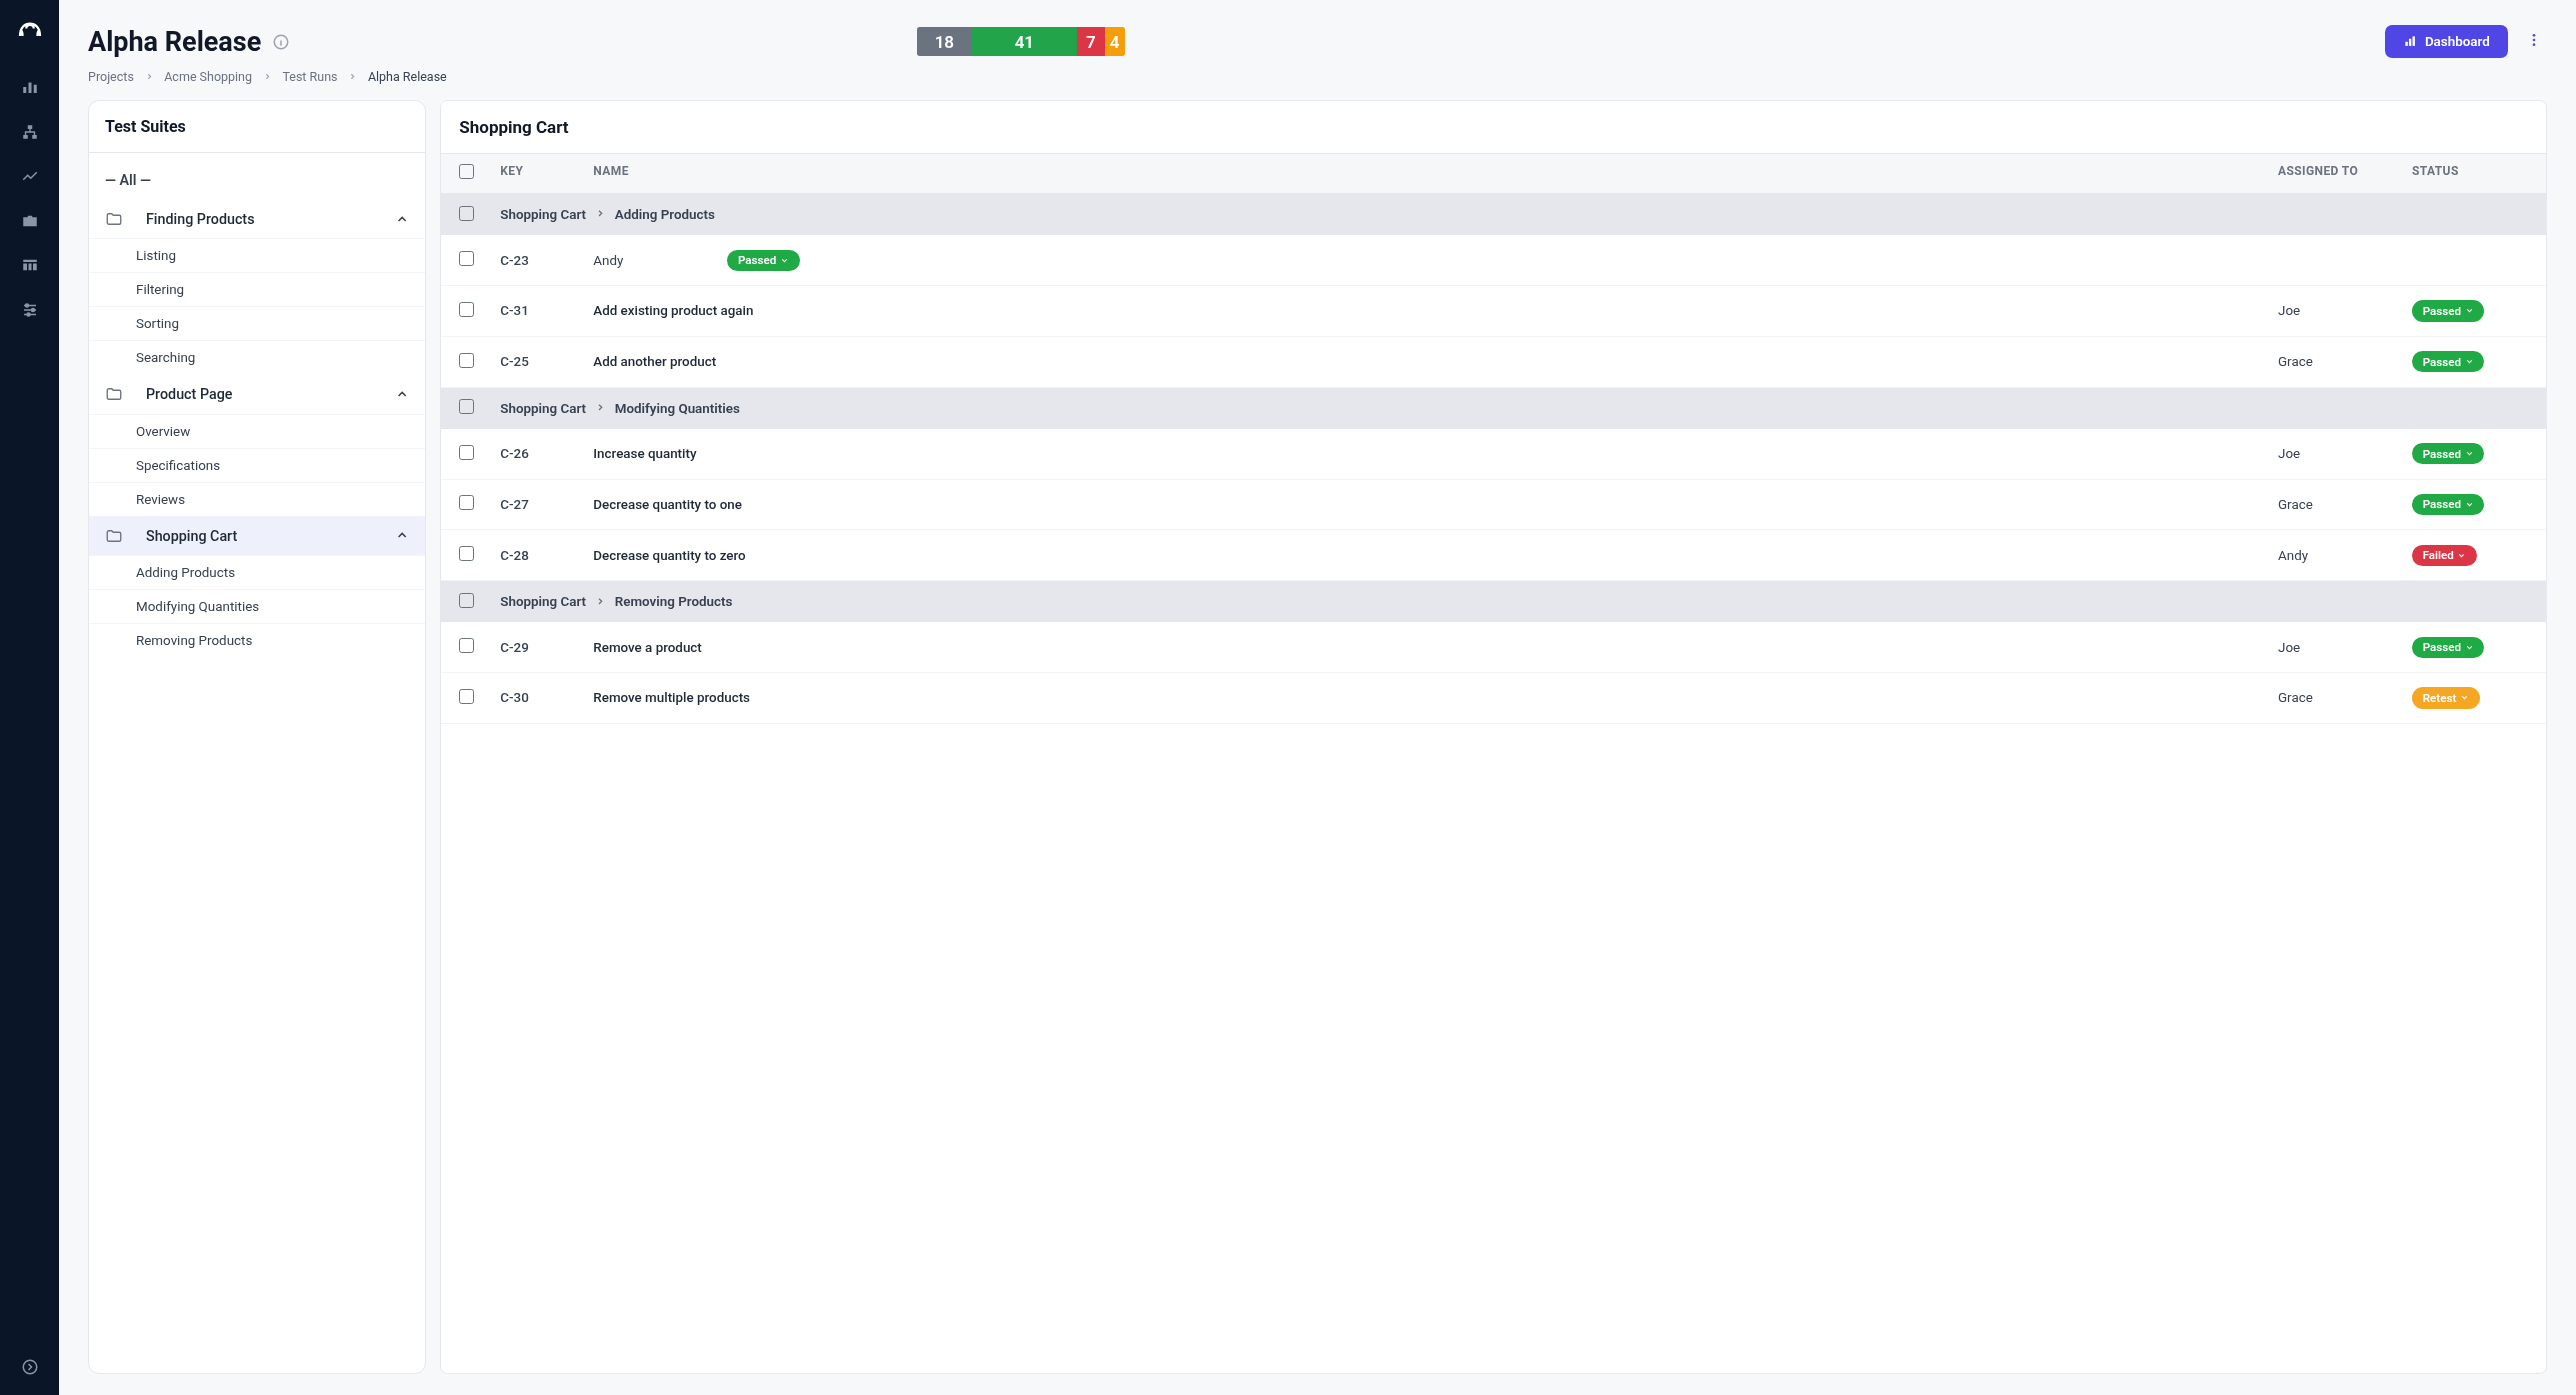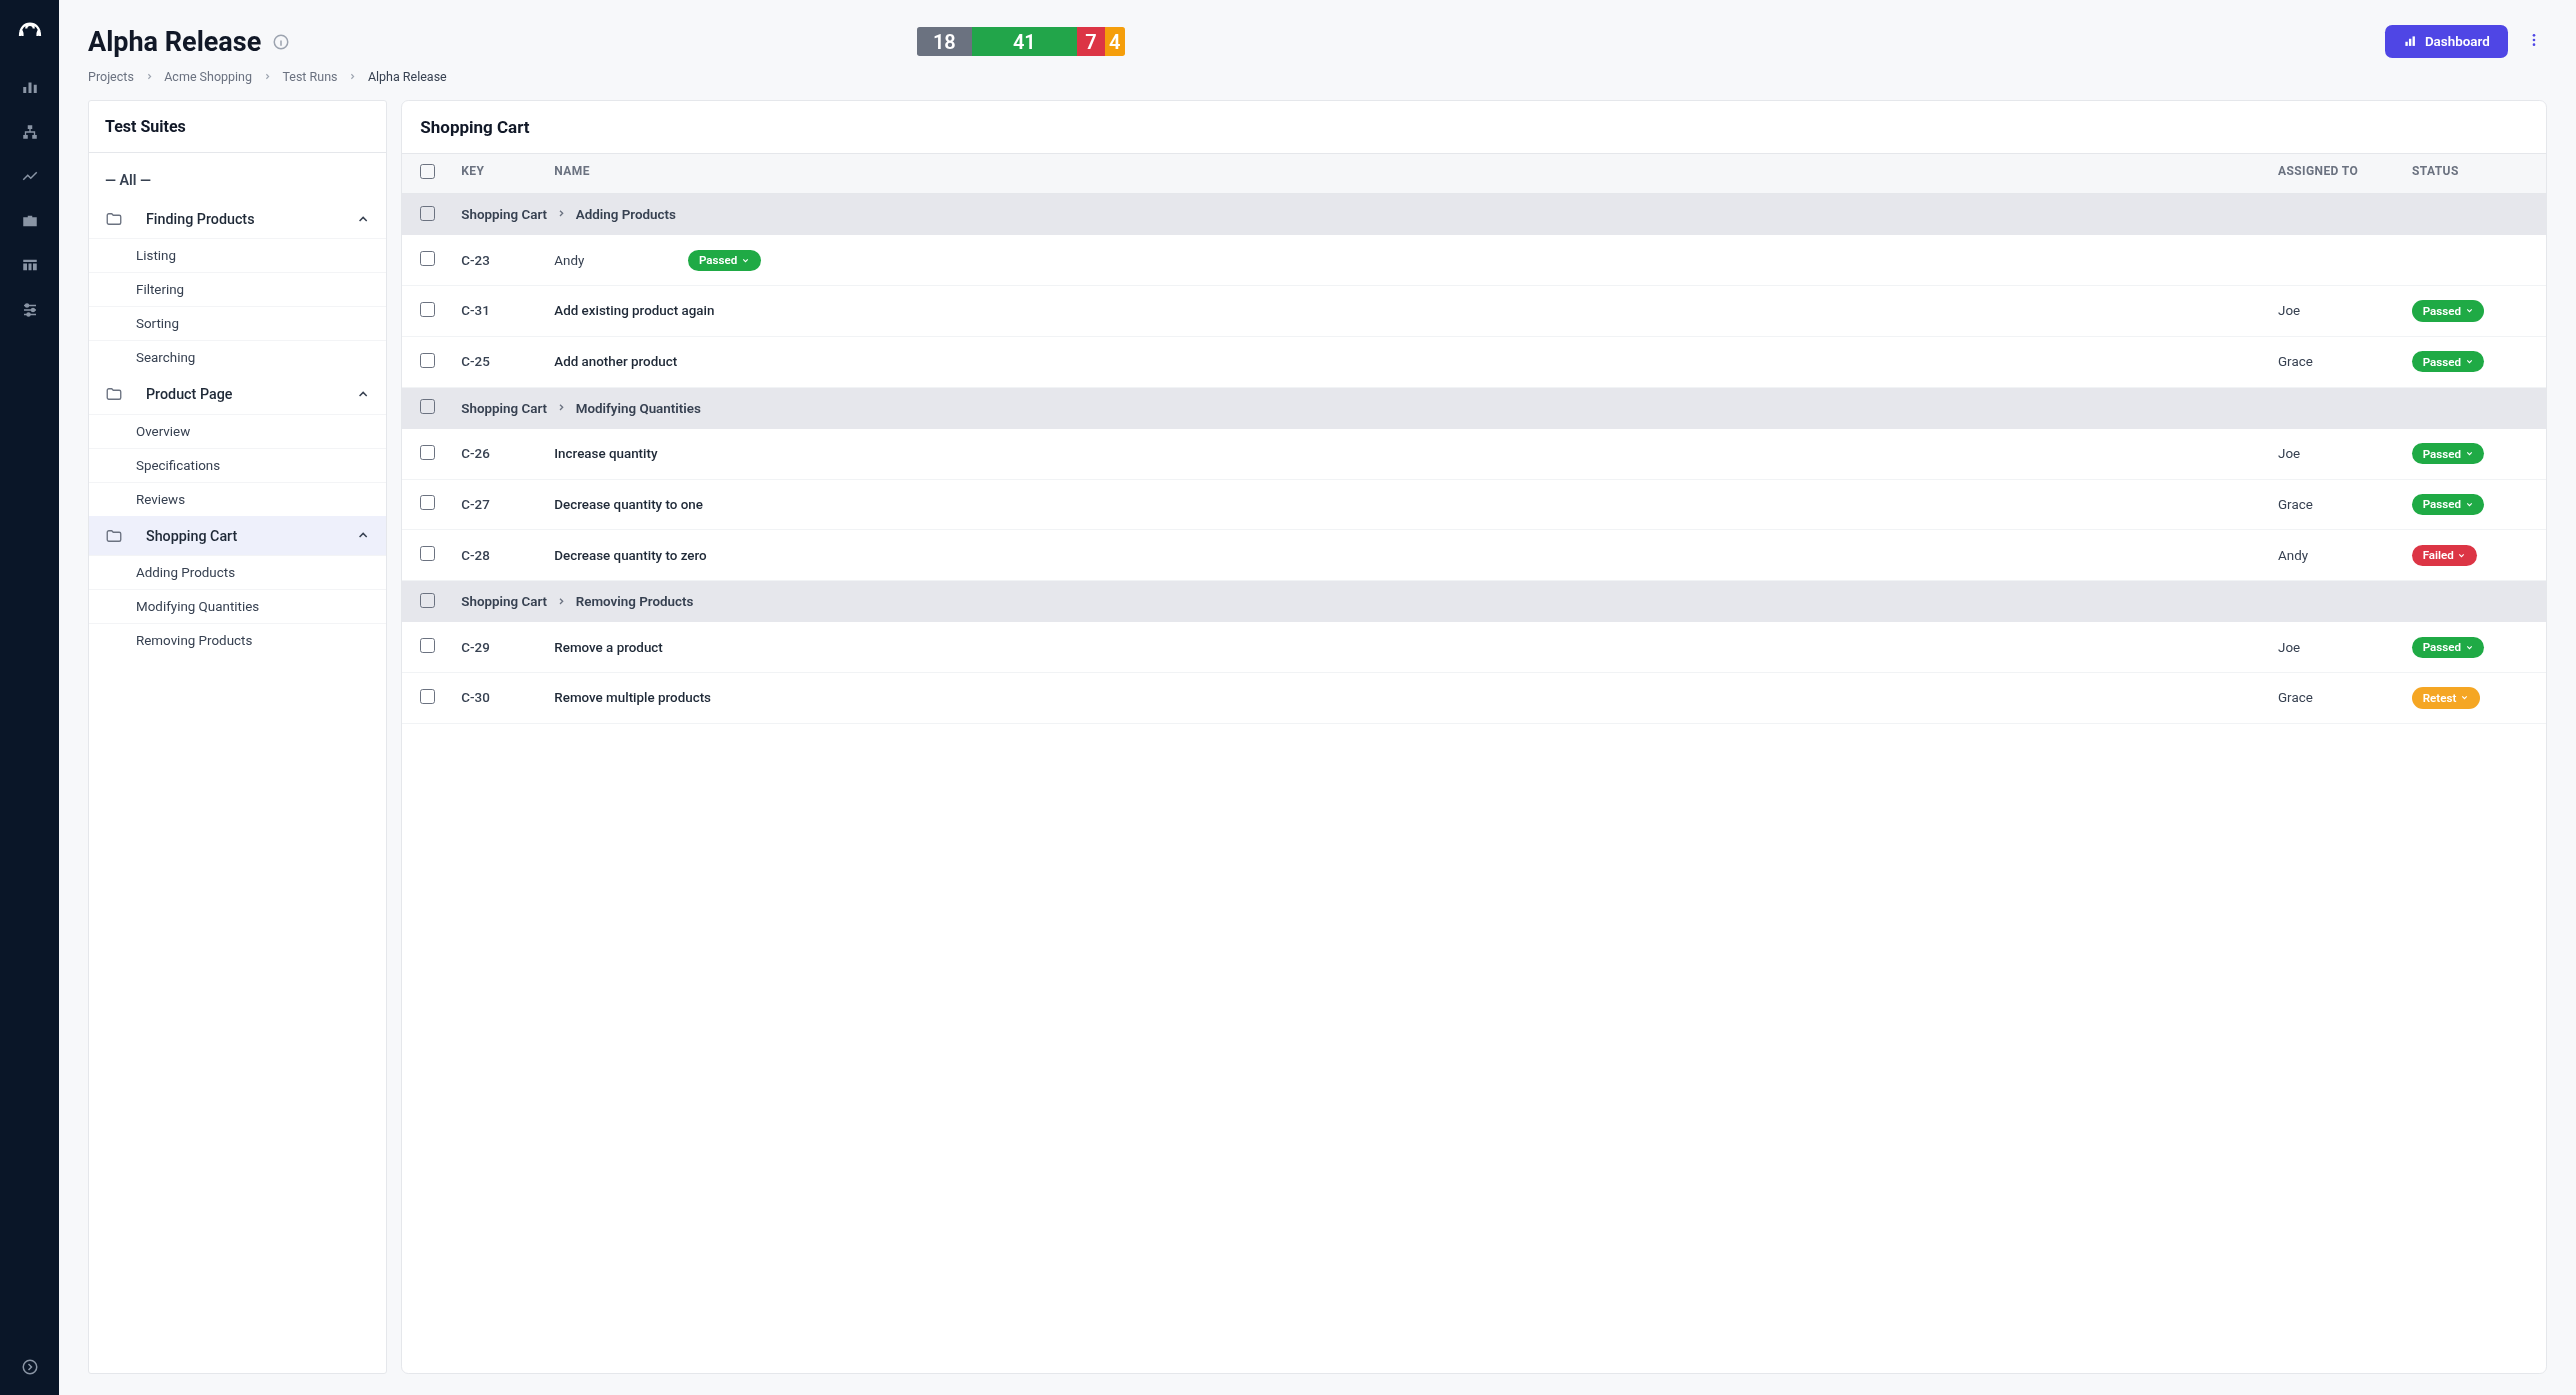--- a/index.html
+++ b/index.html
@@ -21,39 +21,39 @@
 
 .main { flex: 1; display: flex; flex-direction: column; overflow: hidden; }
 
 .header { padding: 25px 29px 16px 29px; }
 .header-top { display: flex; align-items: center; }
 .title-block { display: flex; align-items: center; gap: 10.7px; }
 .page-title { font-size: 27px; font-weight: 700; color: #111827; }
 .info-icon { width: 18px; height: 18px; color: #9ca3af; }
 
 .progress-bar { display: flex; height: 29px; border-radius: 2.7px; overflow: hidden; margin: 0 auto; }
-.seg { display: flex; align-items: center; justify-content: center; color: #fff; font-size: 20px; font-weight: 600; }
+.seg { display: flex; align-items: center; justify-content: center; color: #fff; font-size: 17px; font-weight: 600; }
 .seg-gray { background: #6b7280; }
 .seg-green { background: #22a54a; }
 .seg-red { background: #dc3545; }
 .seg-orange { background: #f59e0b; }
 
 .header-actions { margin-left: auto; display: flex; align-items: center; gap: 12.5px; }
 .btn-primary { background: #4f46e5; color: #fff; border: none; padding: 9px 18px; border-radius: 7.2px; font-size: 13.4px; font-weight: 600; display: flex; align-items: center; gap: 7.2px; cursor: pointer; margin-left: 7px; }
 .btn-primary svg { width: 14.3px; height: 14.3px; }
 .kebab { color: #4f46e5; cursor: pointer; padding: 5.4px; }
 
 .breadcrumb { display: flex; align-items: center; gap: 10.7px; margin-top: 10.7px; font-size: 12.5px; color: #6b7280; }
 .breadcrumb a { color: #6b7280; text-decoration: none; cursor: pointer; }
 .breadcrumb .chev { color: #9ca3af; }
 .breadcrumb .current { color: #374151; }
 
 .content { flex: 1; display: flex; gap: 14.3px; padding: 0 29px 21.5px 29px; overflow: hidden; }
 
-.sidebar { width: 299px; background: #fff; border-radius: 3px; border: 0.9px solid #e5e7eb; display: flex; flex-direction: column; overflow: hidden; }
+.sidebar { width: 338px; background: #fff; border-radius: 11px; border: 0.9px solid #e5e7eb; display: flex; flex-direction: column; overflow: hidden; }
 .sidebar-title { padding: 16px 16px; font-size: 16px; font-weight: 700; color: #111827; border-bottom: 0.9px solid #e5e7eb; }
 .tree { flex: 1; overflow-y: auto; padding: 9px 0; }
 .tree-all { padding: 10.7px 16px; font-size: 14.3px; font-weight: 600; color: #374151; }
 .tree-folder { display: flex; align-items: center; padding: 10.7px 16px; cursor: pointer; gap: 23px; }
 .tree-folder.active { background: #eef0fb; }
 .tree-folder .icon { width: 18px; height: 18px; color: #6b7280; flex-shrink: 0; }
 .tree-folder .label { flex: 1; font-size: 14.3px; font-weight: 500; color: #1f2937; }
 .tree-folder .caret { width: 14.3px; height: 14.3px; color: #374151; }
 .tree-child { padding: 9px 16px 9px 47px; font-size: 13.4px; color: #374151; cursor: pointer; border-top: 0.9px solid #f3f4f6; }
 

